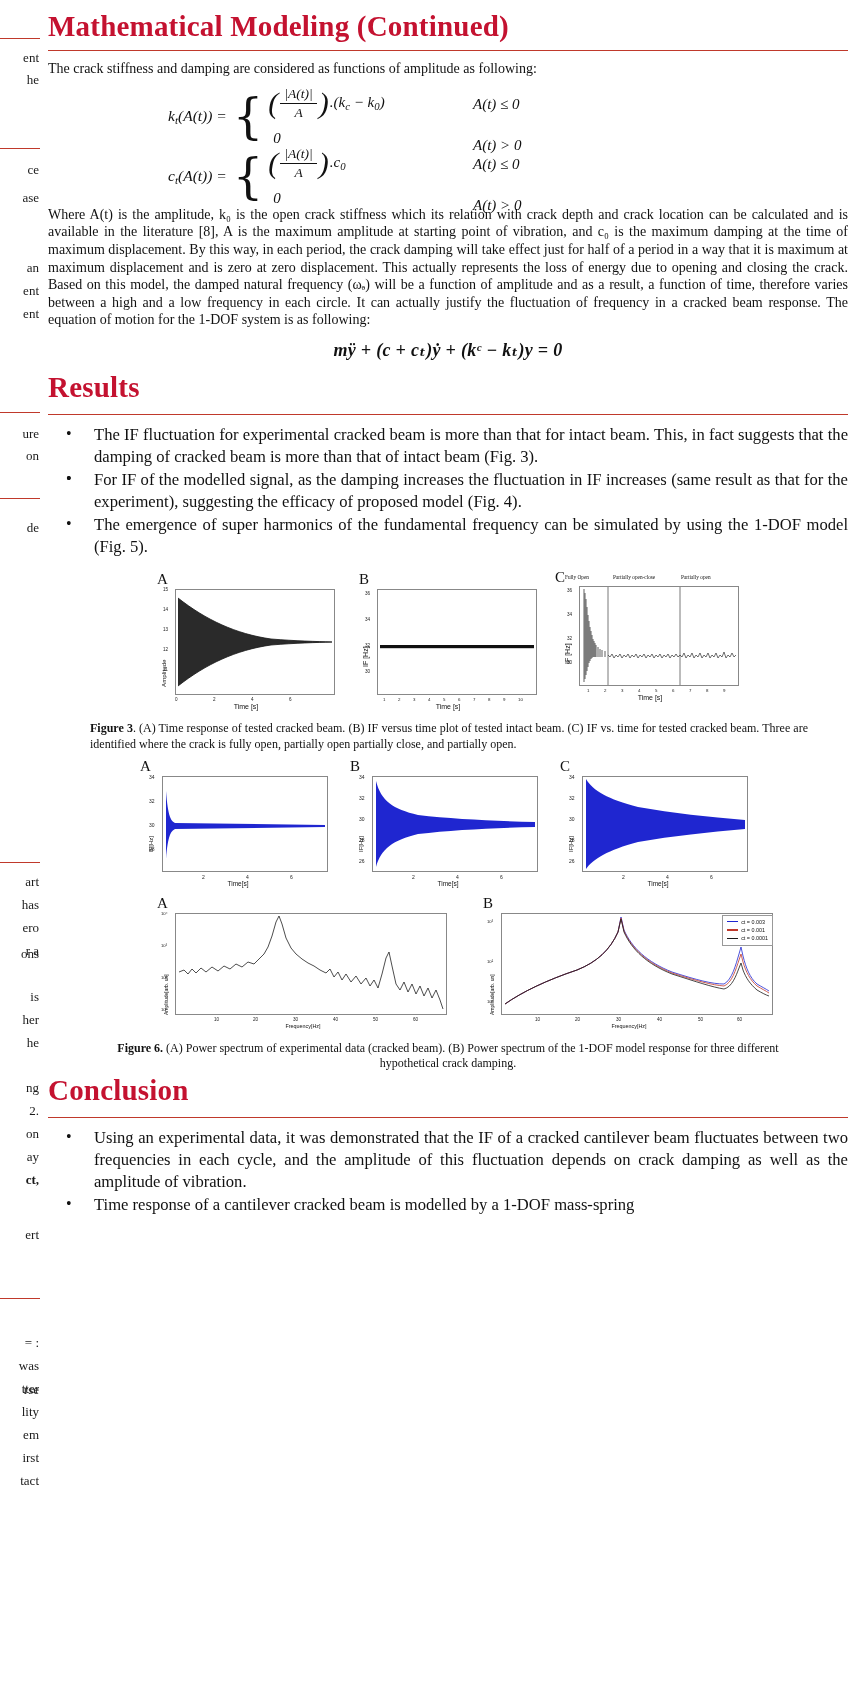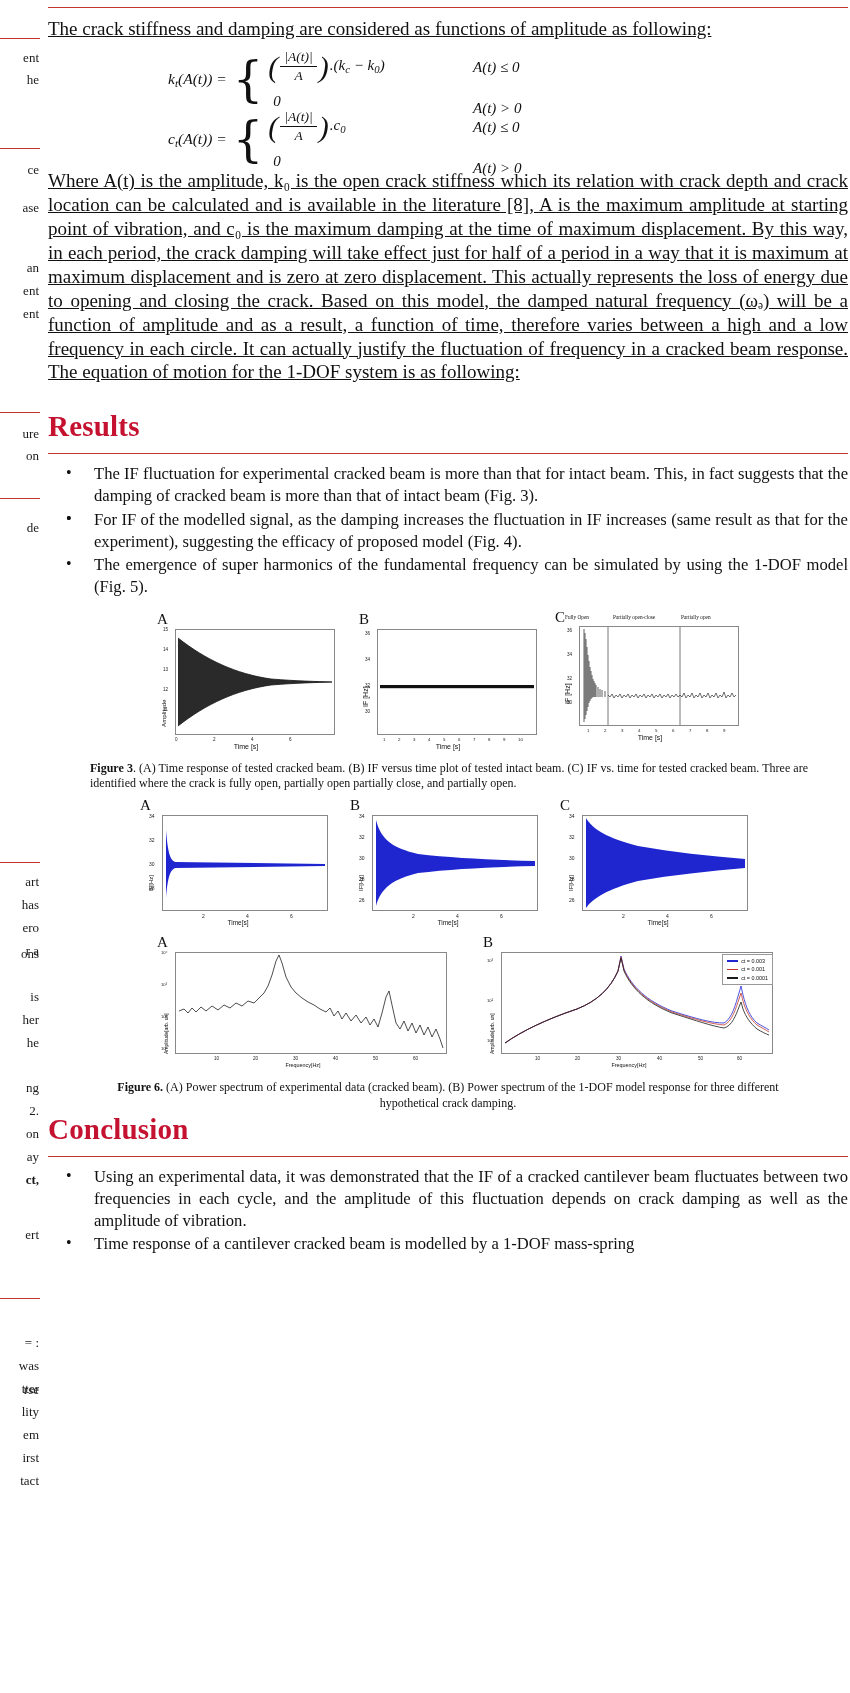--- a/index.html
+++ b/index.html
@@ -29,22 +29,22 @@
   .main { position: absolute; left: 48px; top: 0; width: 800px; }
 
   h1.section {
     font-family: "Liberation Serif", "DejaVu Serif", serif;
     color: #c41230; font-weight: bold; font-size: 29px;
     margin: 0; padding: 0; letter-spacing: .2px;
   }
   .hr-red { height: 0; border-top: 1.3px solid #c0392b; margin: 7px 0 9px 0; }
 
   p.body {
-    font-size: 19px; line-height: 1.26; text-align: justify;
-    margin: 0 0 2px 0; hyphens: none; text-decoration: underline;
+    font-size: 14px; line-height: 1.26; text-align: justify;
+    margin: 0 0 2px 0; hyphens: none;
   }
 
   
   .eqwrap { margin: 6px 0 4px 0; position: relative; height: 118px; }
   .eq-row { position: absolute; display: flex; align-items: center; font-size: 15px; }
   .lhs { font-style: italic; font-size: 15.5px; white-space: nowrap; }
   .brace {
     font-size: 48px; line-height: 0.72; font-weight: 300;
     margin: 0 4px 0 6px; font-family: "DejaVu Serif", serif;
   }
@@ -107,21 +107,21 @@
 </style>
 </head>
 <body>
 
 <div class="left-strip">
   <div class="rule" style="top:38px"></div>
   <div class="frag" style="top:48px">ent</div>
   <div class="frag" style="top:70px">he</div>
   <div class="rule" style="top:148px"></div>
   <div class="frag" style="top:160px">ce</div>
-  <div class="frag" style="top:198px">ase</div>
+  <div class="frag" style="top:188px">ase</div>
   <div class="frag" style="top:258px">an</div>
   <div class="frag" style="top:281px">ent</div>
   <div class="frag" style="top:304px">ent</div>
   <div class="rule" style="top:412px"></div>
   <div class="frag" style="top:424px">ure</div>
   <div class="frag" style="top:446px">on</div>
   <div class="rule" style="top:498px"></div>
   <div class="frag" style="top:518px">de</div>
   <div class="rule" style="top:862px"></div>
   <div class="frag" style="top:872px">art</div>
@@ -144,20 +144,21 @@
   <div class="frag" style="top:1356px">was</div>
   <div class="frag" style="top:1379px">tter</div>
   <div class="frag" style="top:1402px">lity</div>
   <div class="frag" style="top:1425px">em</div>
   <div class="frag" style="top:1448px">irst</div>
   <div class="frag" style="top:1471px">tact</div>
 </div>
 
 <div class="main">
 
+  <h1 class="section" style="margin-top:10px">Mathematical Modeling (Continued)</h1>
   <div class="hr-red"></div>
   <p class="body">The crack stiffness and damping are considered as functions of amplitude as following:</p>
 
   <div class="eqwrap">
 
     <div class="eq-row" style="left:120px; top:2px;">
       <span class="lhs">k<span class="sub">t</span>(A(t)) =</span>
       <span class="brace">{</span>
       <span class="cases">
         <span style="display:flex;align-items:center;">
@@ -194,22 +195,23 @@
       </span>
     </div>
     <div class="eq-cond-col" style="left:425px; top:72px; gap:24px;">
       <span class="cond">A(t) ≤ 0</span>
       <span class="cond">A(t) &gt; 0</span>
     </div>
   </div>
 
   <p class="body" style="margin-top:2px">Where A(t) is the amplitude, k₀ is the open crack stiffness which its relation with crack depth and crack location can be calculated and is available in the literature [8], A is the maximum amplitude at starting point of vibration, and c₀ is the maximum damping at the time of maximum displacement. By this way, in each period, the crack damping will take effect just for half of a period in a way that it is maximum at maximum displacement and is zero at zero displacement. This actually represents the loss of energy due to opening and closing the crack. Based on this model, the damped natural frequency (ωₔ) will be a function of amplitude and as a result, a function of time, therefore varies between a high and a low frequency in each circle. It can actually justify the fluctuation of frequency in a cracked beam response. The equation of motion for the 1-DOF system is as following:</p>
 
-
-  <h1 class="section" style="margin-top:26px">Results</h1>
+  <div class="eom">mÿ + (c + cₜ)ẏ + (kᶜ − kₜ)y = 0</div>
+
+  <h1 class="section" style="margin-top:10px">Results</h1>
   <div class="hr-red" style="margin-top:10px"></div>
 
   <ul class="bul">
     <li><span class="dot">•</span><span>The IF fluctuation for experimental cracked beam is more than that for intact beam. This, in fact suggests that the damping of cracked beam is more than that of intact beam (Fig. 3).</span></li>
     <li><span class="dot">•</span></li>
     <li><span class="dot">•</span><span>For IF of  the modelled signal, as the damping increases the fluctuation in IF increases (same result as that for the experiment), suggesting the efficacy of proposed model (Fig. 4).</span></li>
     <li><span class="dot">•</span><span>The emergence of super harmonics of the fundamental frequency can be simulated by using the 1-DOF model (Fig. 5).</span></li>
   </ul>
 
   <div class="figblock" style="margin-top:14px">

